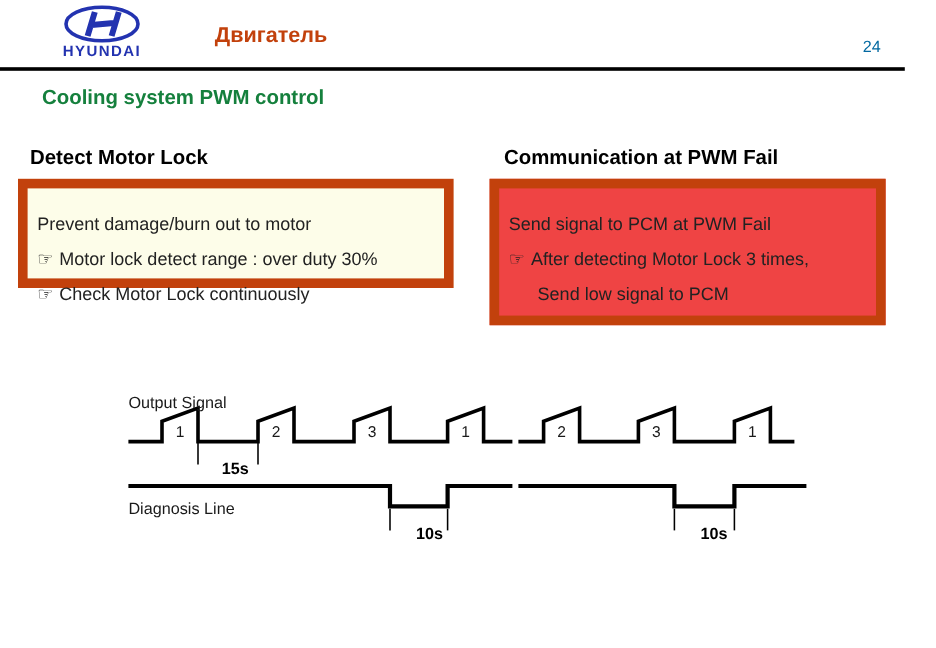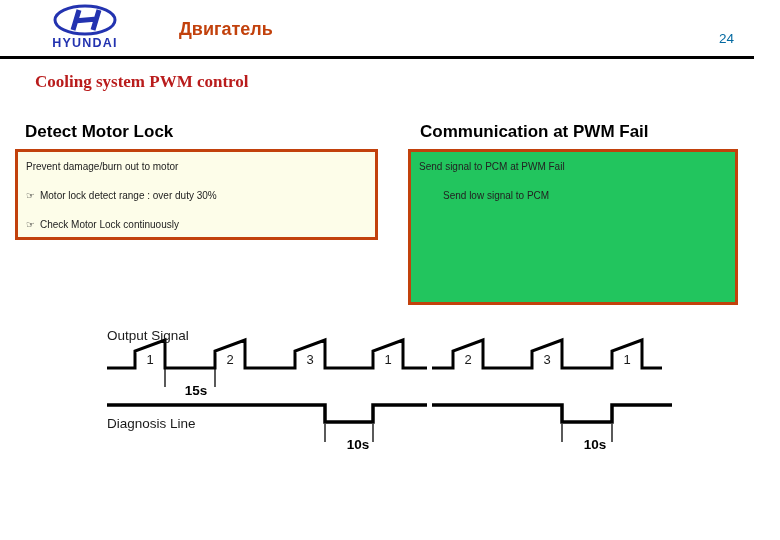--- a/index.html
+++ b/index.html
@@ -6,28 +6,28 @@
   body{
     width:780px;height:540px;position:relative;background:#ffffff;
     font-family:"Liberation Sans", sans-serif;color:#1a1a1a;overflow:hidden;
   }
   .abs{position:absolute;}
   
   .hdr-title{left:179px;top:19px;font-size:18px;font-weight:bold;color:#c2410c;}
   .hdr-page{left:719px;top:31px;font-size:13.5px;color:#0369a1;}
   .hdr-rule{left:0;top:56px;width:754px;height:2.5px;background:#000;}
   
-  .slide-heading{left:35px;top:72px;font-size:17px;font-weight:bold;color:#b91c1c;font-family:Liberation Serif, serif;}
+  .slide-heading{left:35px;top:72px;font-size:17px;font-weight:bold;color:#15803d;}
   .sec-heading{top:122px;font-size:17px;font-weight:bold;color:#000;}
   .sec-heading.left{left:25px;}
   .sec-heading.right{left:420px;}
   
-  .panel{border:3px solid #c2410c;font-size:10px;color:#222;padding:0 8px;box-sizing:border-box;}
+  .panel{border:8px solid #c2410c;font-size:15px;color:#222;padding:16px 8px;box-sizing:border-box;}
   .panel.left{left:15px;top:149px;width:363px;height:91px;background:#FDFDE9;}
-  .panel.right{left:408px;top:149px;width:330px;height:156px;background:#22c55e;}
+  .panel.right{left:408px;top:149px;width:330px;height:122px;background:#ef4444;}
   .pline{height:29px;line-height:29px;white-space:nowrap;}
   .pline.indent{padding-left:24px;}
   .bullet{font-family:"DejaVu Sans", sans-serif;margin-right:5px;}
   .bullet:empty{margin-right:0;}
   
   svg text{font-family:"Liberation Sans", sans-serif;}
   .wf-label{font-size:13.5px;fill:#1a1a1a;}
   .wf-num{font-size:13px;fill:#1a1a1a;}
   .wf-dur{font-size:13.5px;font-weight:bold;fill:#000;}
   .logo-txt{font-size:12.5px;font-weight:bold;letter-spacing:1.2px;fill:#2333B0;}
@@ -60,20 +60,23 @@
   </div>
   <div class="pline">
     <span class="bullet">☞</span><span>Check Motor Lock continuously</span>
   </div>
 </div>
 
 <div class="abs panel right">
   <div class="pline">
     <span class="bullet"></span><span>Send signal to PCM at PWM Fail</span>
   </div>
+  <div class="pline">
+    <span class="bullet">☞</span><span>After detecting Motor Lock 3 times,</span>
+  </div>
   <div class="pline indent">
     <span class="bullet"></span><span>Send low signal to PCM</span>
   </div>
 </div>
 
 <svg class="abs" style="left:0;top:0;" width="780" height="540" viewBox="0 0 780 540">
 
   <path d="M107,368 H135 V351 L165,340 V368 H215 V351 L245,340 V368 H295 V351 L325,340 V368 H373 V351 L403,340 V368 H427" fill="none" stroke="#000" stroke-width="3"></path>
 
   <line x1="165" y1="368" x2="165" y2="387" stroke="#000" stroke-width="1.3"></line>

